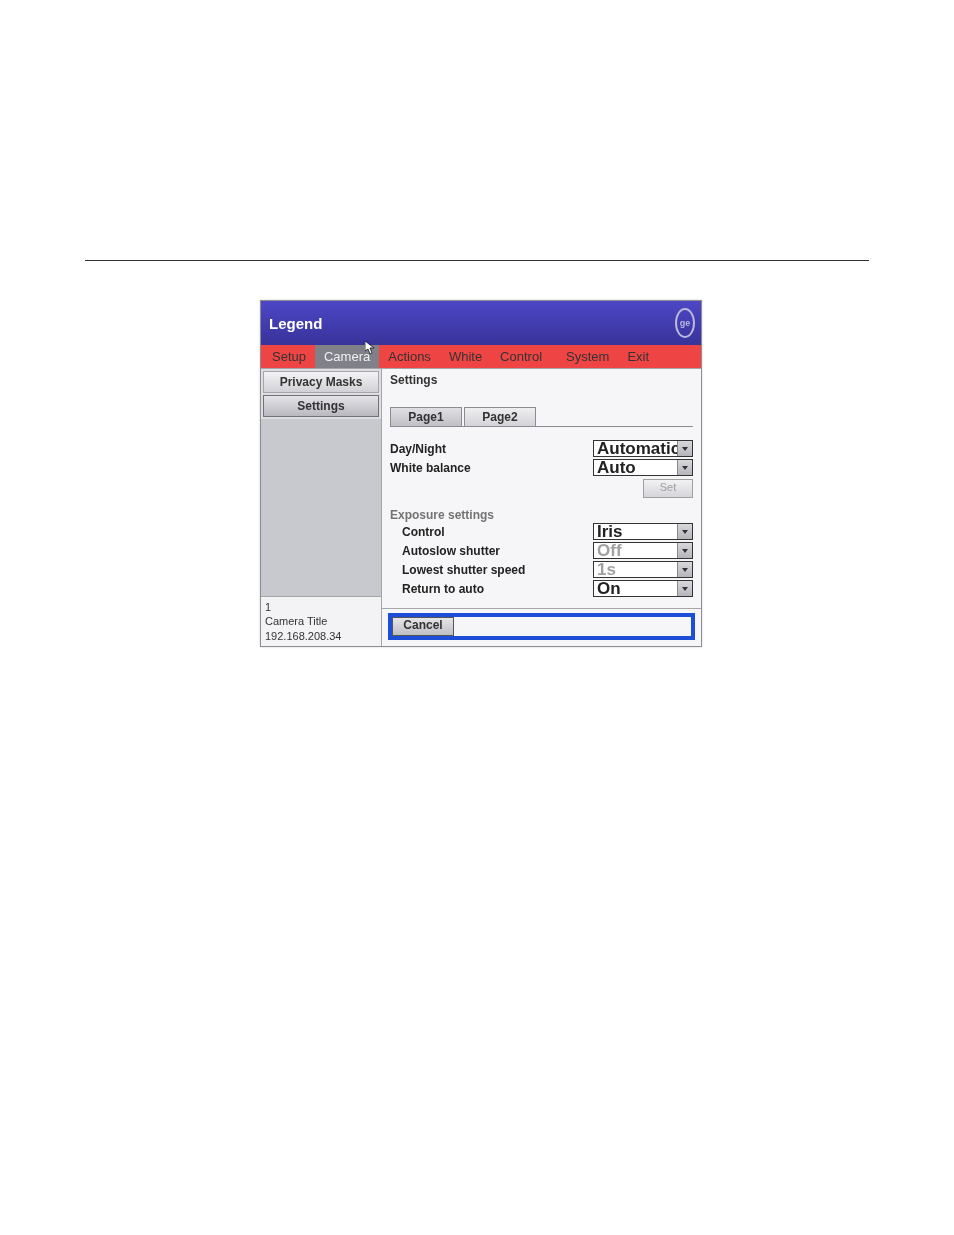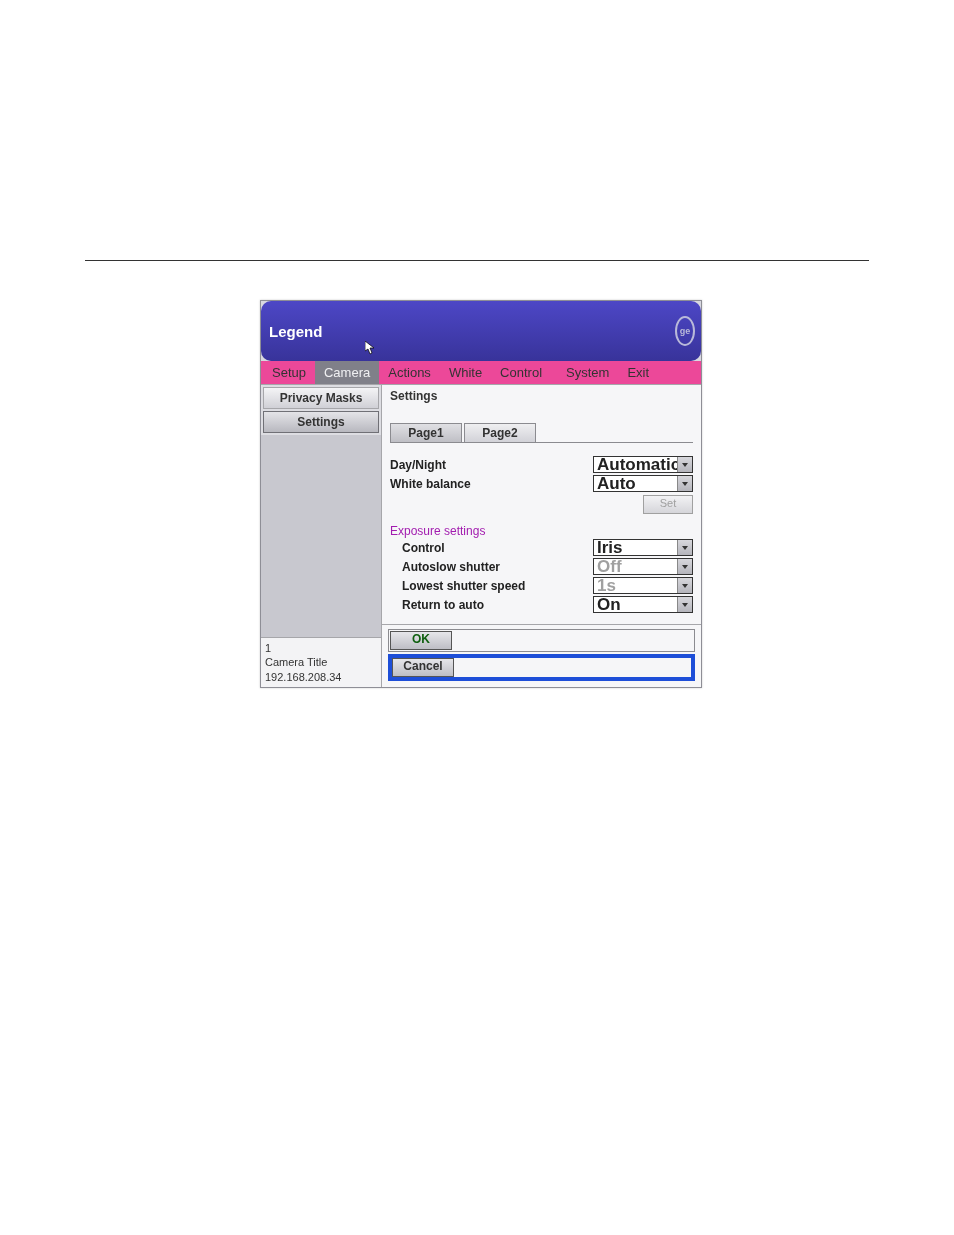--- a/index.html
+++ b/index.html
@@ -33,46 +33,45 @@
     box-shadow: 0 0 2px rgba(0,0,0,0.2);
     filter: blur(0.3px);
   }
   .titlebar {
     height: 28px;
     background: #3b36a0;
     background: linear-gradient(#4d47c6, #38339a);
     color: #ffffff;
     display: flex;
     align-items: center;
-    padding: 16px 8px;
+    padding: 8px 8px;
     font-weight: bold;
     font-size: 15px;
     position: relative;
-    border-radius: 10px;
   }
   .titlebar .logo {
     position: absolute;
     right: 6px;
     top: 50%;
     transform: translateY(-50%);
     width: 20px;
     height: 30px;
     border: 2px solid #b9b9d9;
     border-radius: 50%;
     display: flex;
     align-items: center;
     justify-content: center;
     font-size: 9px;
     color: #b9b9d9;
     box-sizing: border-box;
   }
   .menubar {
     display: flex;
     gap: 0;
-    background: #ec4899;
+    background: #ef4444;
     border-bottom: 1px solid #a6a6aa;
     font-size: 13px;
     color: #333;
     padding: 0 2px;
   }
   .menubar .menu-item {
     padding: 4px 9px;
   }
   .menubar .menu-item.selected {
     background: #808089;
@@ -226,23 +225,23 @@
     height: 17px;
     font-size: 11px;
     text-align: center;
     line-height: 15px;
     border: 1px solid #a0a0a0;
     background: linear-gradient(#f2f2f4, #d5d5da);
     color: #a0a0a0;
   }
   .subhead {
     font-size: 12px;
-    font-weight: normal;
+    font-weight: bold;
     margin-top: 10px;
-    color: #a21caf;
+    color: #737373;
   }
   .footer {
     padding: 4px 6px 6px 6px;
     display: flex;
     flex-direction: column;
     gap: 2px;
   }
   .footer .cmd-btn {
     width: 60px;
     height: 17px;
@@ -374,23 +373,20 @@
                   <span>On</span>
                   <span class="arrow"></span>
                 </span>
               </span>
             </div>
 
           </div>
         </div>
 
         <div class="footer">
-          <div style="border:1px solid #8b8b90; padding:1px; display:flex;">
-            <div class="cmd-btn ok">OK</div>
-          </div>
           <div style="border:4px solid #1d4ed8; padding:0; display:flex;">
             <div class="cmd-btn">Cancel</div>
           </div>
         </div>
       </div>
     </div>
   </div>
 </div>
 
 </body></html>

